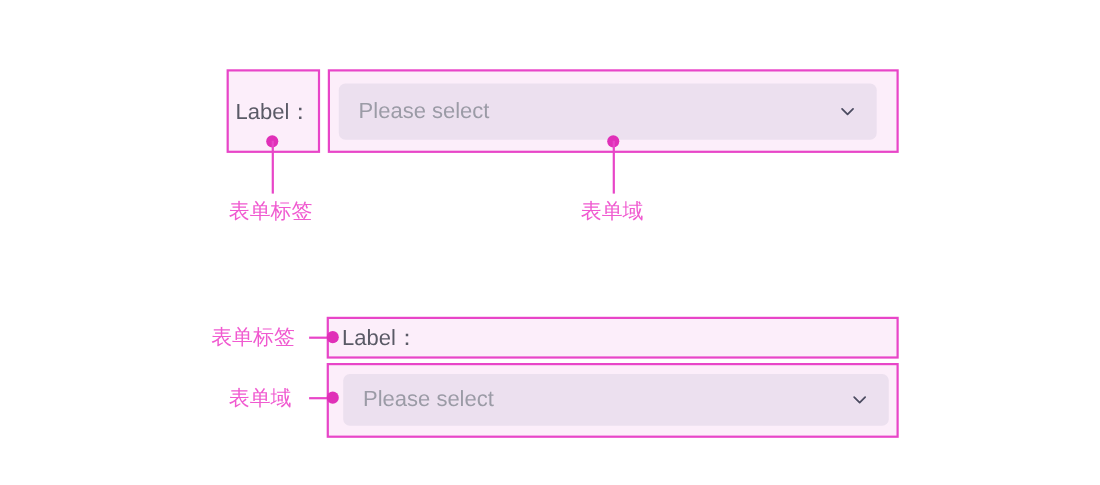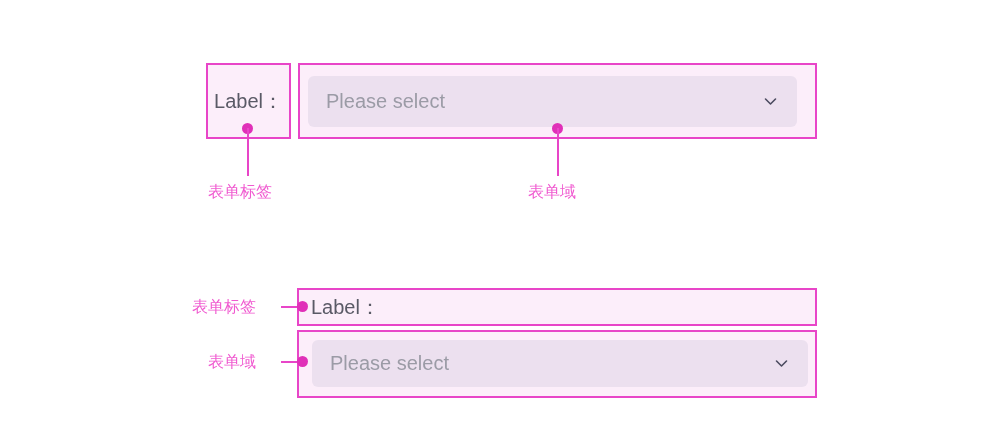--- a/index.html
+++ b/index.html
@@ -41,21 +41,21 @@
     background: #e845c8;
   }
   .anno-line-h {
     position: absolute;
     height: 2px;
     background: #e845c8;
   }
   .anno-text {
     position: absolute;
     color: #f05ad0;
-    font-size: 16px;
+    font-size: 19px;
     line-height: 24px;
     white-space: nowrap;
     font-family: "DejaVu Sans", sans-serif;
   }
 
   
   .label-cell {
     position: absolute;
     display: flex;
     align-items: center;

